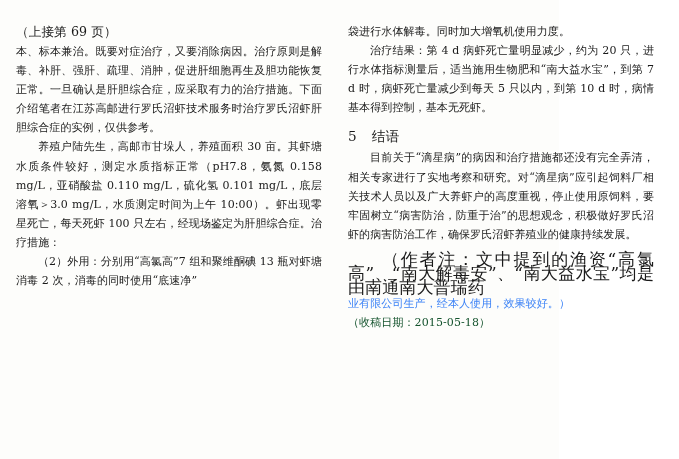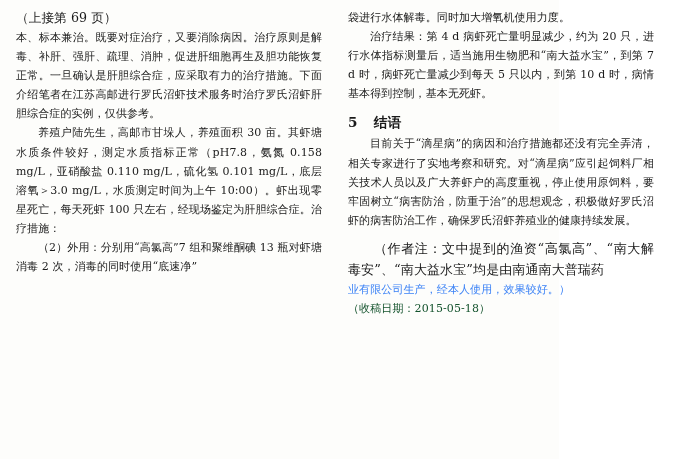--- a/index.html
+++ b/index.html
@@ -13,21 +13,21 @@
     font-family: "DejaVu Serif", "Liberation Serif", serif;
     color: #1a1a1a;
     overflow: hidden;
   }
   .page {
     position: relative;
     width: 559px;
     height: 459px;
     background: #fdfdfb;
     box-sizing: border-box;
-    padding: 8px 14px 6px 16px;
+    padding: 22px 14px 6px 16px;
   }
   .columns {
     display: flex;
     flex-direction: row;
     gap: 26px;
     height: 100%;
   }
   .col {
     width: 306px;
     flex: 0 0 306px;
@@ -47,39 +47,39 @@
   .noindent {
     text-indent: 0;
   }
   .cont-note {
     font-size: 12.6px;
     line-height: 19px;
     margin-bottom: 1px;
   }
   .section-head {
     font-size: 13.6px;
-    font-weight: bold;
+    font-weight: normal;
     line-height: 20px;
     margin-top: 9px;
     margin-bottom: 2px;
     letter-spacing: 0.5px;
   }
   .gap-m { height: 8px; }
   .fade2 {
     color: #3b82f6;
   }
   .fade3 {
     color: #14532d;
   }
   .clip-bottom {
     overflow: hidden;
   }
   .author-note {
-    font-size: 13px;
-    line-height: 21px;
+    font-size: 17px;
+    line-height: 14px;
   }
 </style>
 </head>
 <body>
 
 <div class="page">
   <div class="columns">
 
     <div class="col">
       <p class="cont-note noindent">（上接第 69 页）</p>

